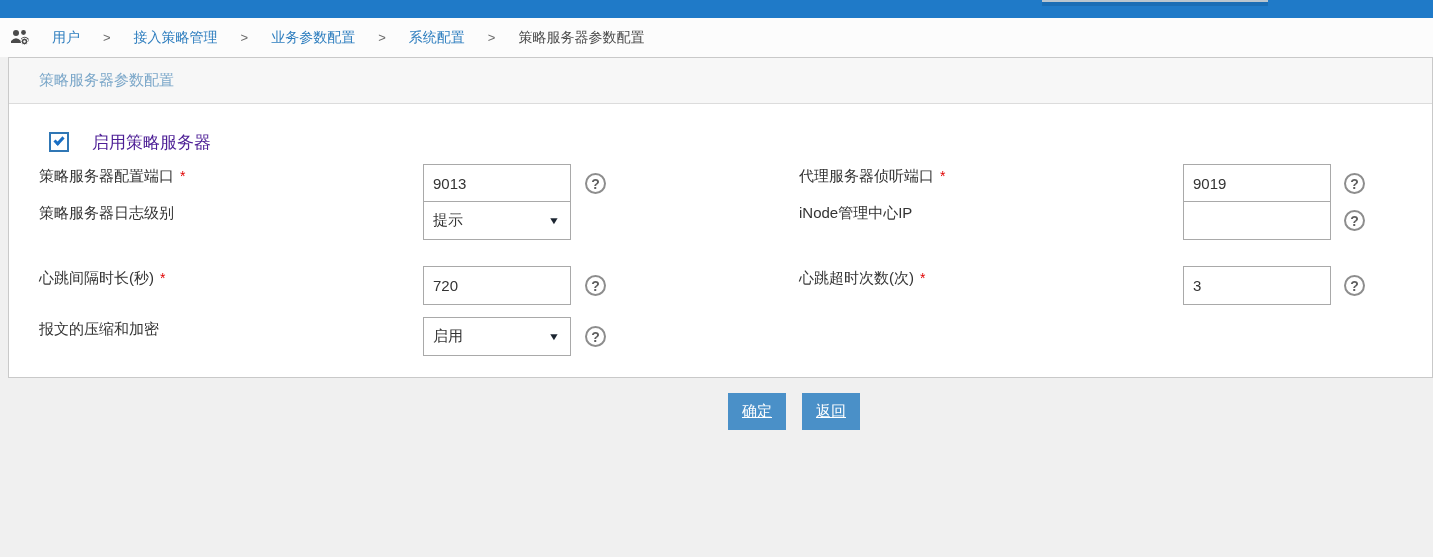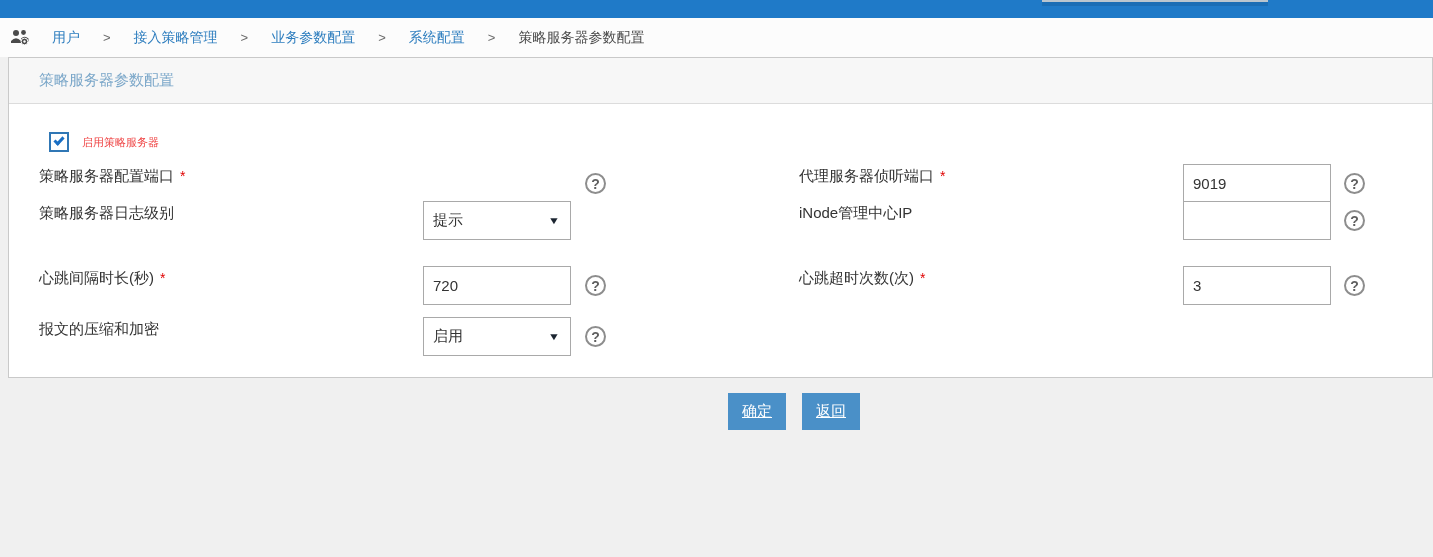--- a/index.html
+++ b/index.html
@@ -42,21 +42,21 @@
   .checkbox-row { position:absolute; top:27px; left:40px; height:22px; display:flex; align-items:center; }
   .checkbox {
     width:20px; height:20px; background:#fff; border:2px solid #3077b5;
     position:relative; cursor:pointer;
   }
   .checkbox .check-shape {
     position:absolute; left:3px; top:3px; width:10px; height:6px;
     border-left:3px solid #1a6fc4; border-bottom:3px solid #1a6fc4;
     transform:rotate(-47deg);
   }
-  .checkbox-label { margin-left:13px; font-size:11px; color:#ef4444; }
+  .checkbox-label { margin-left:23px; font-size:17px; color:#4c1d95; }
   
   .frow { position:absolute; left:0; width:100%; height:40px; }
   .frow .lbl { position:absolute; line-height:24px; font-size:15px; color:#333; white-space:nowrap; }
   .lbl-left  { left:30px; }
   .lbl-right { left:790px; }
   .req { color:#e00000; margin-left:6px; font-size:14px; }
   .ctl {
     position:absolute; top:0; width:148px; height:39px;
     border:1px solid #a9a9a9; background:#fff; font-size:15px; color:#333;
     padding:0 9px; outline:none;
@@ -120,20 +120,21 @@
       <span class="checkbox">
         <span class="check-shape"></span>
       </span>
       <span class="checkbox-label">启用策略服务器</span>
     </div>
 
     <div class="frow" style="top:60px;">
       <span class="lbl lbl-left">
         <span>策略服务器配置端口</span><span class="req">*</span>
       </span>
+      <input class="ctl ctl-left" type="text" value="9013" style="">
       <span class="help help-left">?</span>
 
       <span class="lbl lbl-right">
         <span>代理服务器侦听端口</span><span class="req">*</span>
       </span>
       <input class="ctl ctl-right" type="text" value="9019" style="">
       <span class="help help-right">?</span>
     </div>
 
     <div class="frow" style="top:97px;padding-left:45px;">

